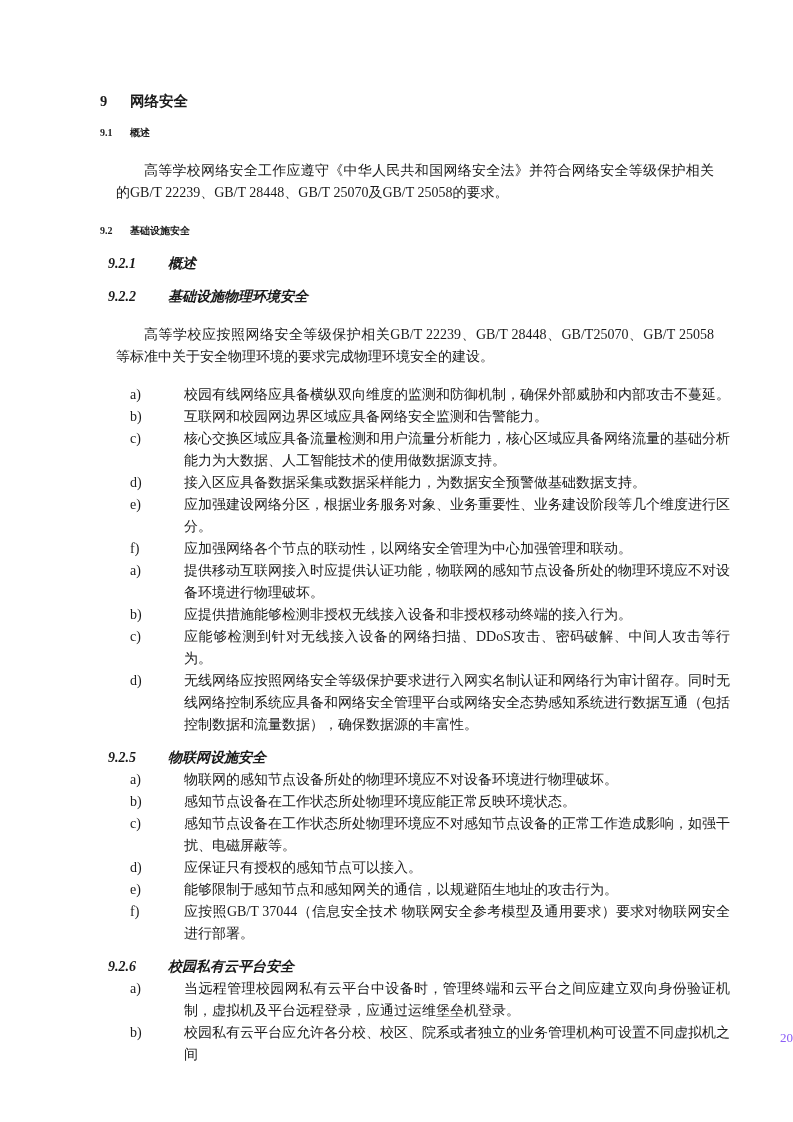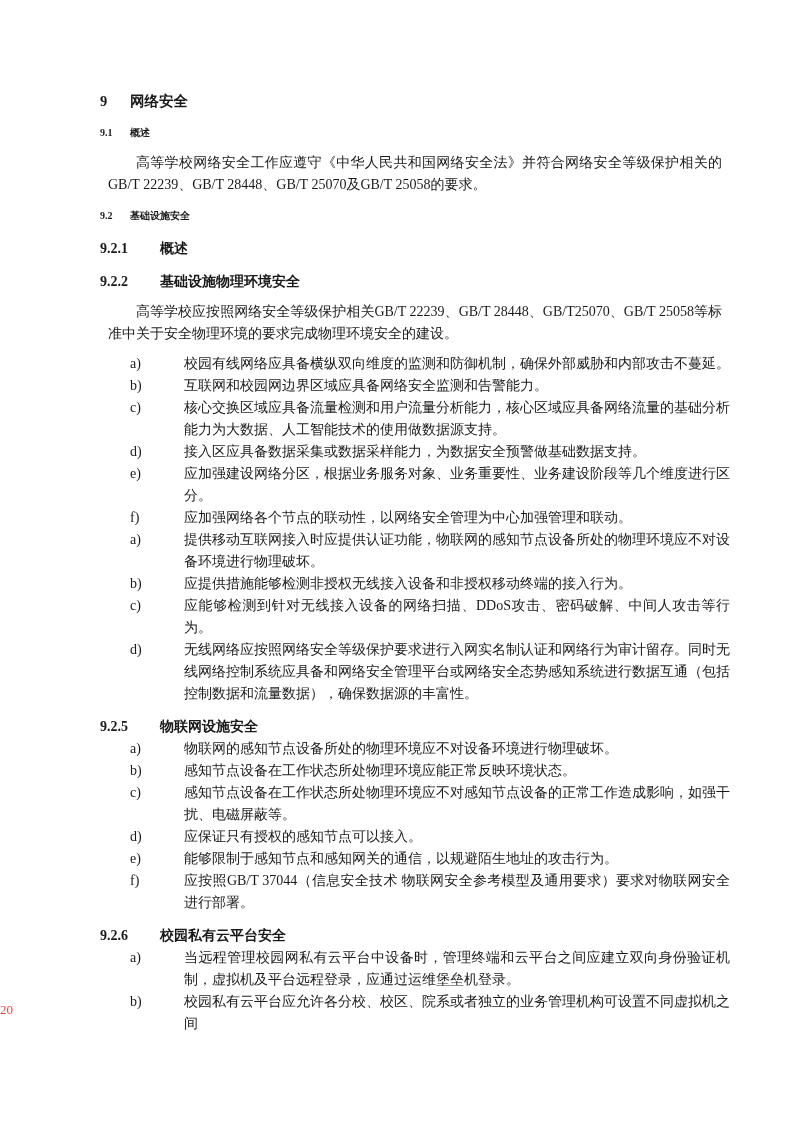--- a/index.html
+++ b/index.html
@@ -37,47 +37,47 @@
   .heading .clause-num {
     font-family: "Liberation Serif", "DejaVu Serif", serif;
     font-weight: bold;
     flex: 0 0 auto;
     display: inline-block;
   }
   .h1 { font-size: 14.5px; margin: 0 0 10px 0; }
   .h1 .clause-num { min-width: 30px; }
   .h2 { font-size: 10px; margin: 9px 0 0 0; }
   .h2 .clause-num { min-width: 30px; }
-  .h3 { font-size: 14px; margin: 10px 0 0 0; }
+  .h3 { font-size: 14px; margin: 10px 0 0 8px; font-style: italic; }
   .h3 .clause-num { min-width: 60px; }
   .para {
-    margin: 8px;
+    margin: 16px;
     text-indent: 2em;
     text-align: justify;
   }
   .list { margin: 0; }
   .list-item {
     display: flex;
     padding-left: 30px;
     text-align: justify;
   }
   .list-item .li-label {
     flex: 0 0 30px;
     font-family: "Liberation Serif", "DejaVu Serif", serif;
   }
   .list-item .li-text { flex: 1 1 auto; margin-left: 24px; }
   .page-number {
     position: absolute;
-    top: 1002px;
+    top: 1030px;
     left: 0;
     width: 100%;
-    text-align: left;
+    text-align: right;
     font-size: 13px;
     font-family: "Liberation Serif", "DejaVu Serif", serif;
-    color: #ef4444;
+    color: #8b5cf6;
   }
 </style>
 </head>
 <body>
 
 <div class="page">
   <div class="content">
       <div class="heading h1">
         <span class="clause-num">9</span>
         <span class="clause-title">网络安全</span>

